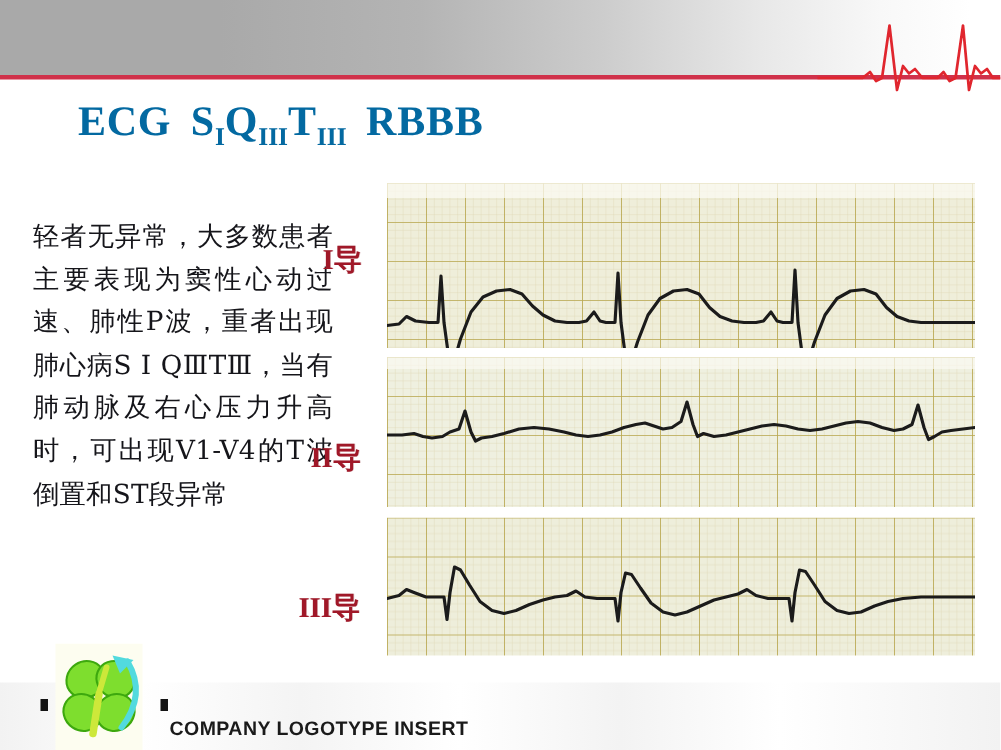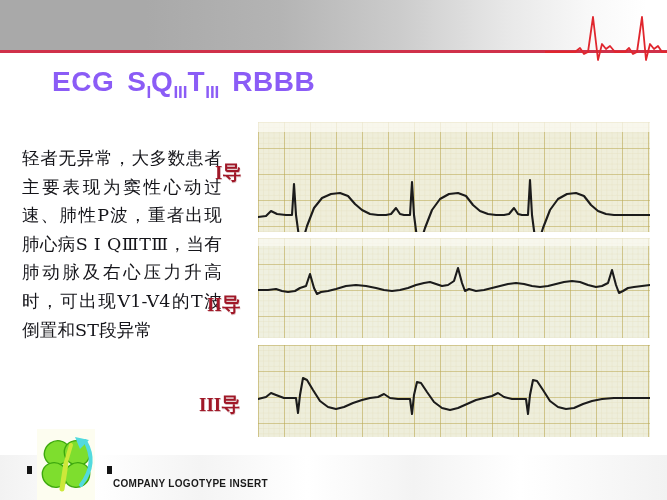--- a/index.html
+++ b/index.html
@@ -34,24 +34,24 @@
   }
   #header-ecg-trace {
     position: absolute;
     left: 545px; top: 8px;
     width: 122px;
     height: 58px;
   }
   #slide-title {
     position: absolute;
     left: 52px; top: 66px;
-    font-family: Liberation Sans, sans-serif;
+    font-family: Liberation Serif, serif;
     font-size: 28px;
     font-weight: bold;
-    color: #8b5cf6;
+    color: #0369a1;
     letter-spacing: 0.5px;
     white-space: nowrap;
   }
   #slide-title .sub {
     font-size: 17px;
     vertical-align: sub;
     letter-spacing: 0;
   }
   .title-gap { display: inline-block; width: 13px; }
 
@@ -109,21 +109,21 @@
     position: absolute;
     left: 35px; top: 429px;
     width: 80px;
     height: 71px;
   }
   #logo-block svg { display: block; }
   #company-logotype-text {
     position: absolute;
     left: 113px; top: 478px;
     font-family: "Liberation Sans", sans-serif;
-    font-size: 10px;
+    font-size: 13px;
     font-weight: bold;
     color: #1a1a1a;
     letter-spacing: 0.3px;
     white-space: nowrap;
   }
   .logo-handle {
     position: absolute;
     width: 5px;
     height: 8px;
     background: #141414;

